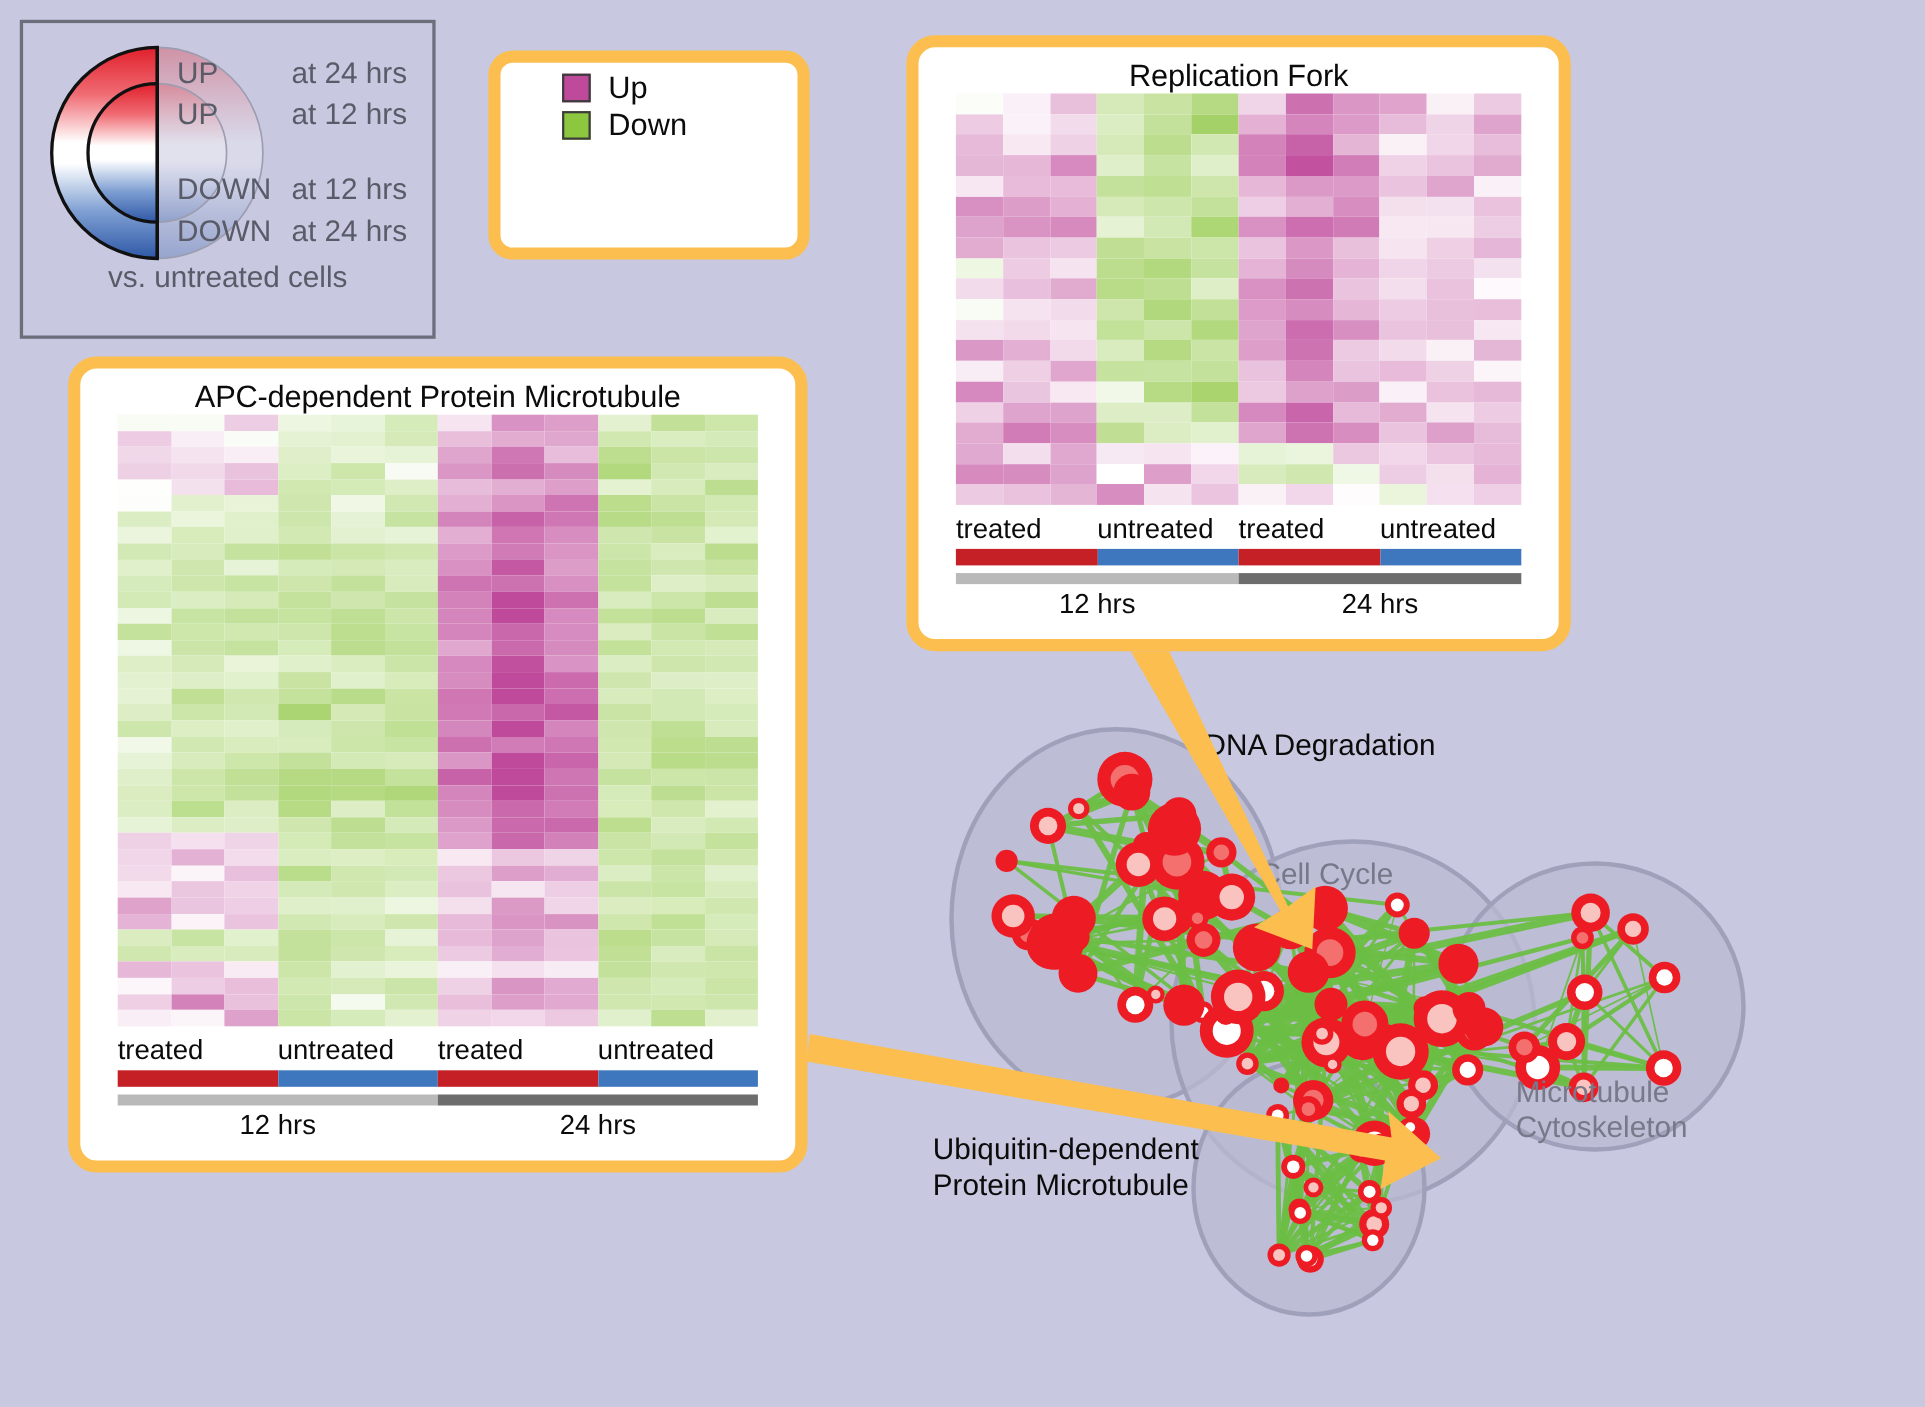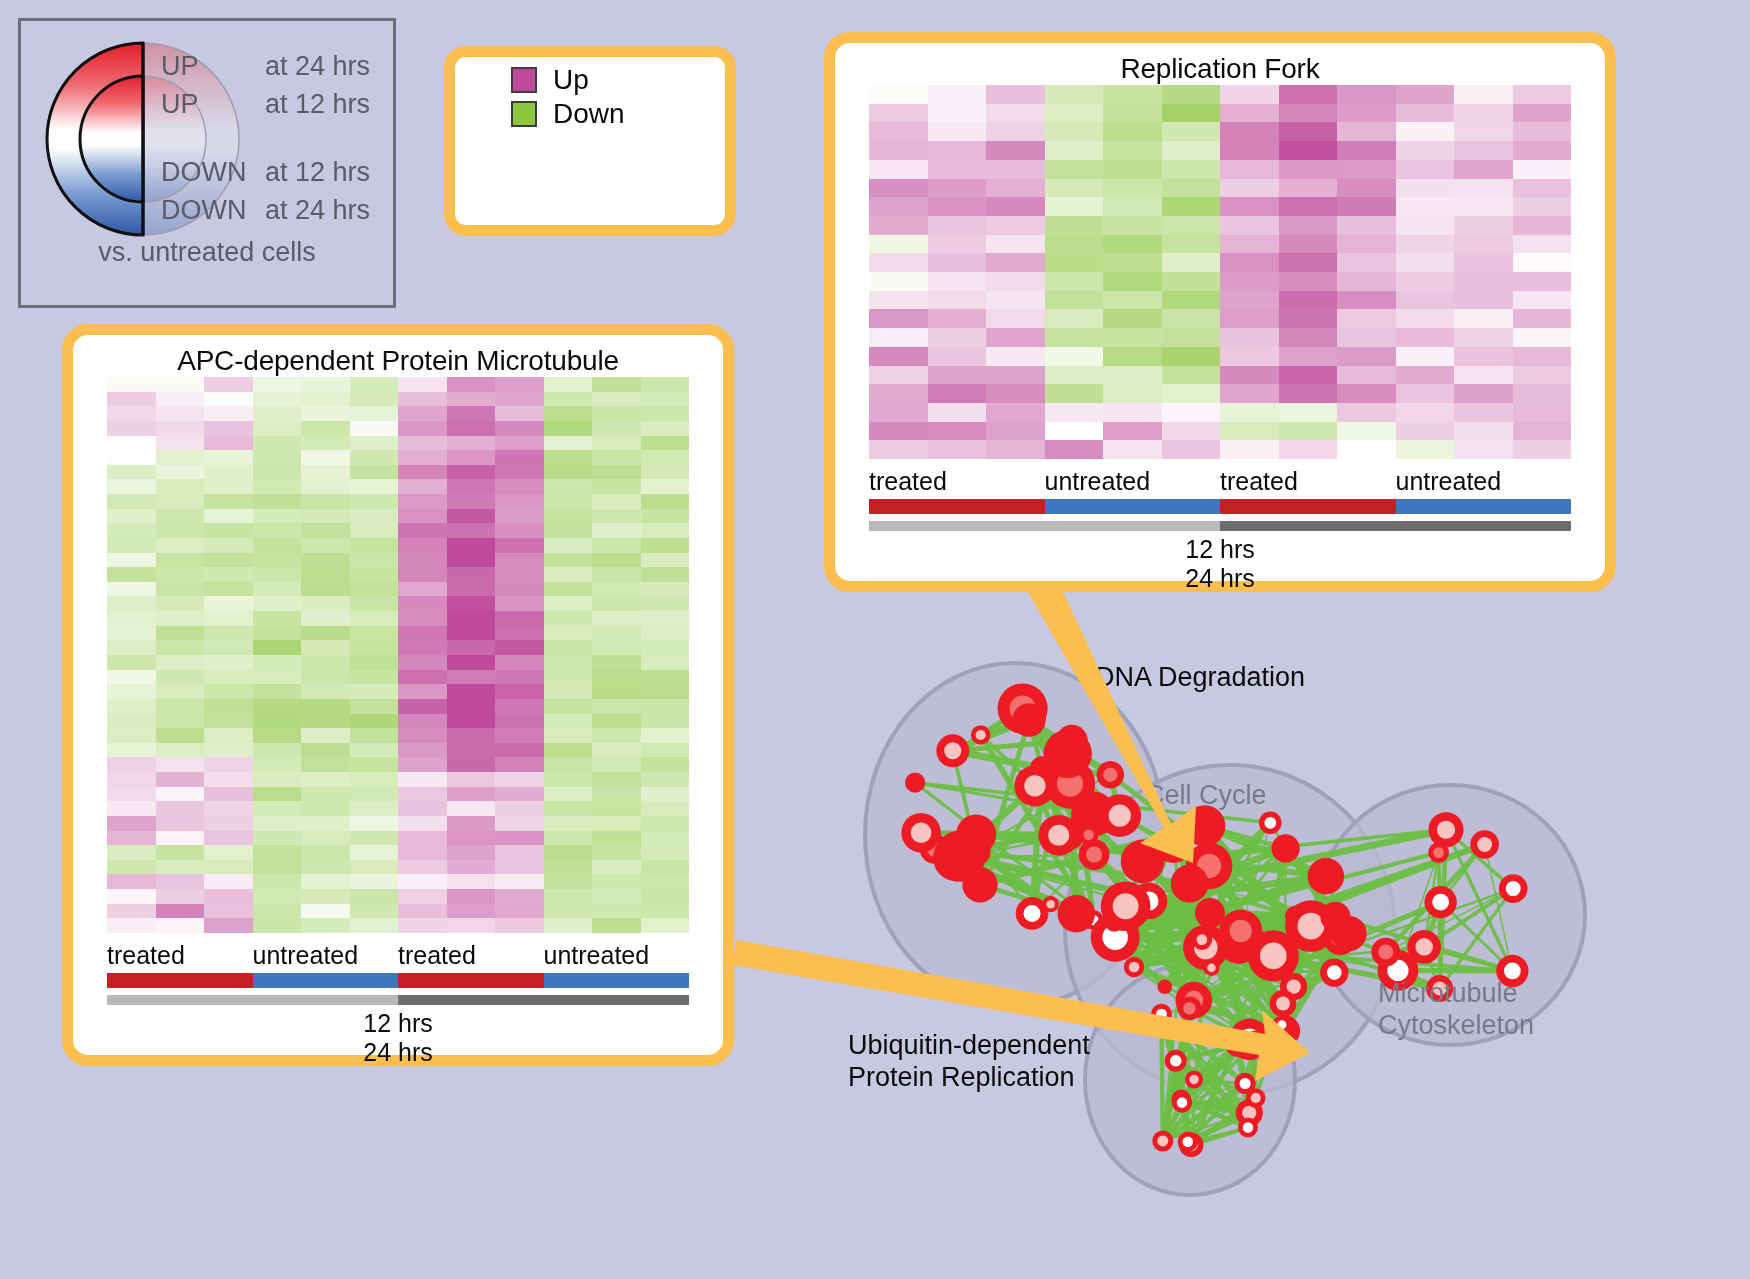--- a/index.html
+++ b/index.html
@@ -45,33 +45,33 @@
   .legend-head {
     font-size:28px; color:#0b0b0b; text-align:center; line-height:1.14;
     padding:16px 6px 0 6px;
   }
   .legend-items { margin-top:6px; padding-left:56px; }
   .legend-item { display:flex; align-items:center; gap:16px; height:34px; }
   .swatch { width:26px; height:26px; border:2px solid #3c3c3c; }
   .legend-item span { font-size:28px; color:#0b0b0b; }
 
   
-  #rfpanel  { left:824px; top:32px;  width:792px; height:560px; }
+  #rfpanel  { left:824px; top:32px;  width:604px; height:560px; }
   #apcpanel { left:62px;  top:324px; width:672px; height:742px; }
 
   .hm-wrap { padding:0 34px; }
   .heatmap { display:grid; width:100%; }
   .heatmap div { width:100%; }
 
   .axis-wrap { padding:0 34px; }
   .axis-labels { display:grid; grid-template-columns:repeat(4,1fr); margin-top:8px; }
   .axis-labels span { text-align:left; font-size:25px; color:#0b0b0b; }
   .cond-bar { display:grid; grid-template-columns:repeat(4,1fr); height:15px; margin-top:3px; }
   .time-bar { display:grid; grid-template-columns:repeat(2,1fr); height:10px; margin-top:7px; }
-  .time-labels { display:grid; grid-template-columns:repeat(1,1fr); margin-top:4px; }
+  .time-labels { display:grid; grid-template-columns:repeat(2,1fr); margin-top:4px; }
   .time-labels span { text-align:center; font-size:25px; color:#0b0b0b; }
 
   
   #network { position:absolute; left:790px; top:610px; width:960px; height:669px; }
   .net-label { position:absolute; font-size:27px; white-space:pre-line; }
   #lbl-dna  { left:305px; top:52px; color:#0b0b0b; }
   #lbl-cc   { left:355px; top:170px; color:#777889; }
   #lbl-mt   { left:588px; top:368px; color:#777889; line-height:1.18; }
   #lbl-ub   { left:58px;  top:420px; color:#0b0b0b; line-height:1.18; }
 </style>
@@ -1563,21 +1563,21 @@
         <g>
           <circle cx="465.72679558318515" cy="487.97265442530227" r="9.777478237067106" fill="#ed1c24"></circle>
           <circle cx="465.72679558318515" cy="487.97265442530227" r="5.084288683274895" fill="#f9c3c0"></circle>
         </g>
       </svg>
     <div class="net-label" id="lbl-dna">DNA Degradation</div>
     <div class="net-label" id="lbl-cc">Cell Cycle</div>
     <div class="net-label" id="lbl-mt">Microtubule
 Cytoskeleton</div>
     <div class="net-label" id="lbl-ub">Ubiquitin-dependent
-Protein Replication</div>
+Protein Microtubule</div>
   </div>
 
   <svg style="position:absolute;left:0;top:0;width:1750px;height:1279px;pointer-events:none">
 
     <polygon fill="#fcbe4e" points="1028,592 1063,592 1171,824 1196,806 1193,863 1140,843 1164,828"></polygon>
 
     <polygon fill="#fcbe4e" points="736,940 1265,1034 1262,1010 1310,1053 1255,1081 1259,1055 733,965"></polygon>
   </svg>
 
 </div>

